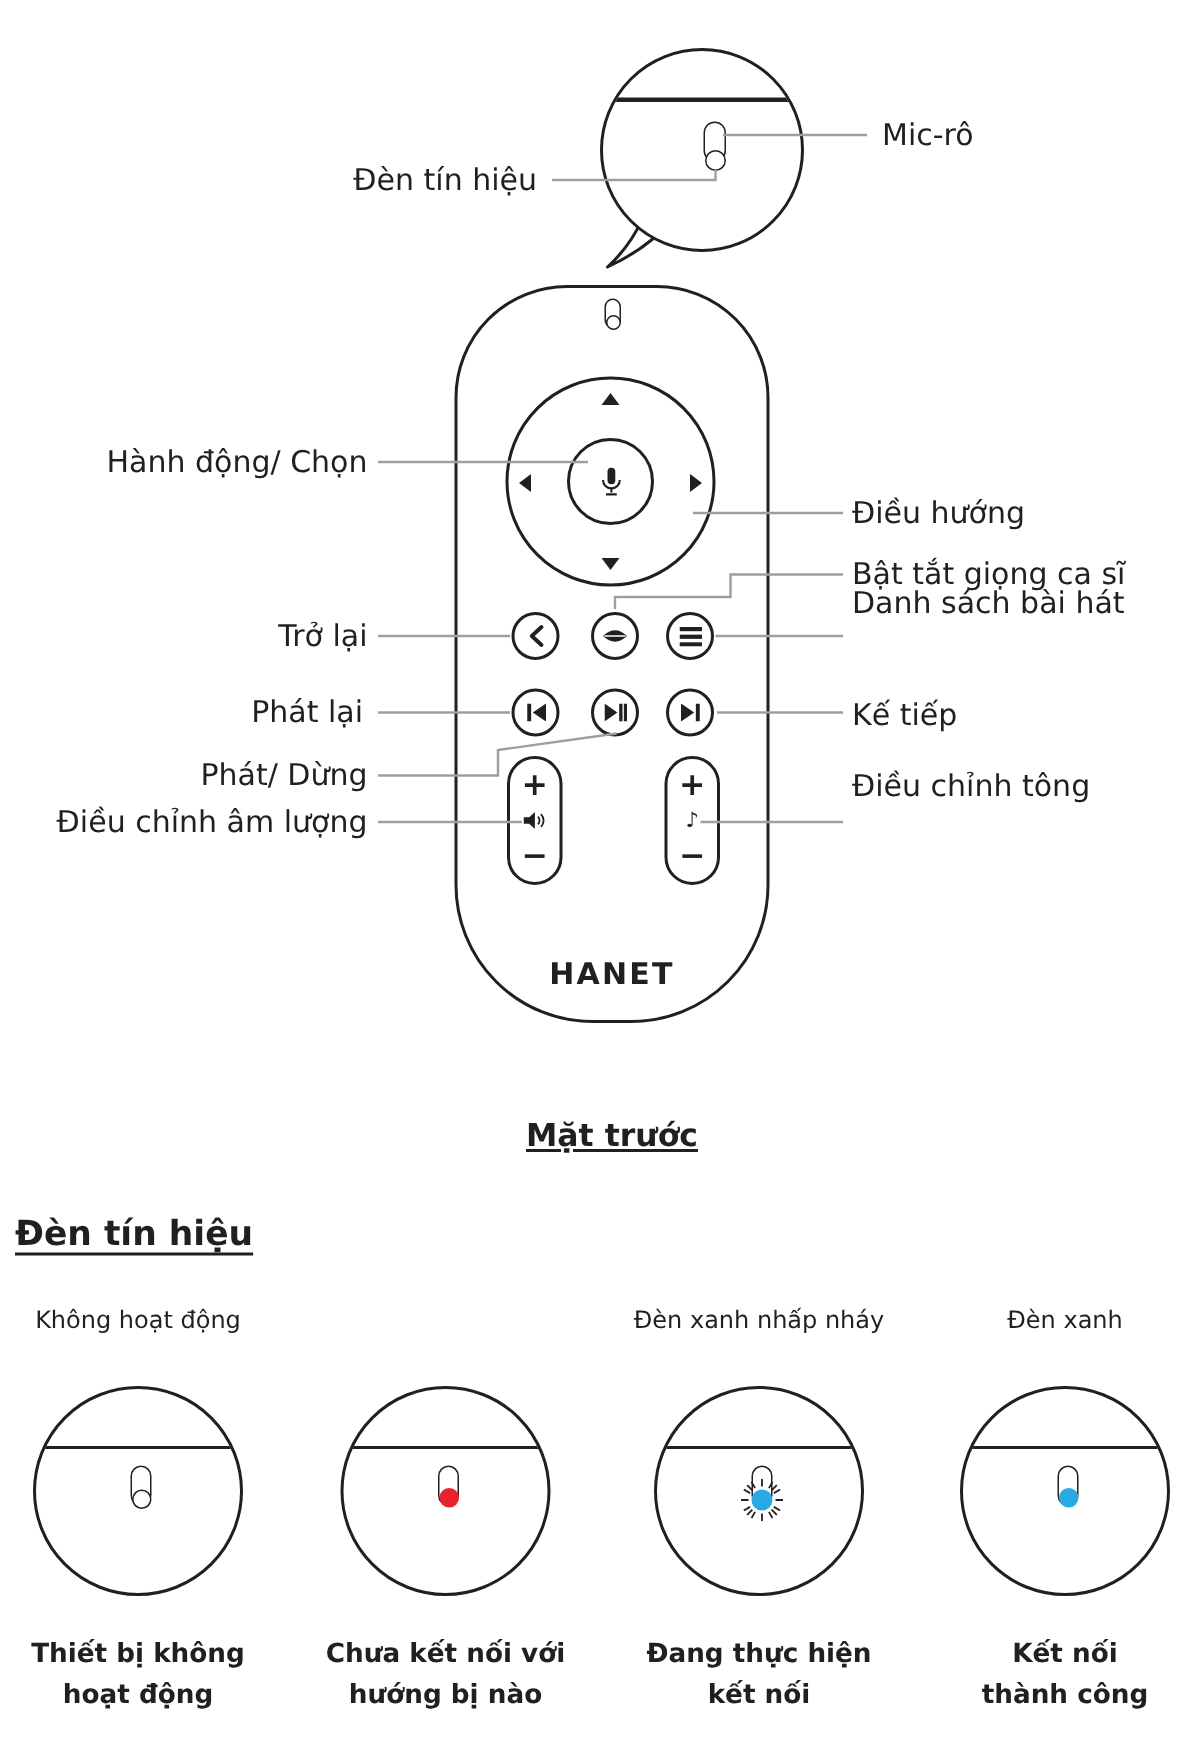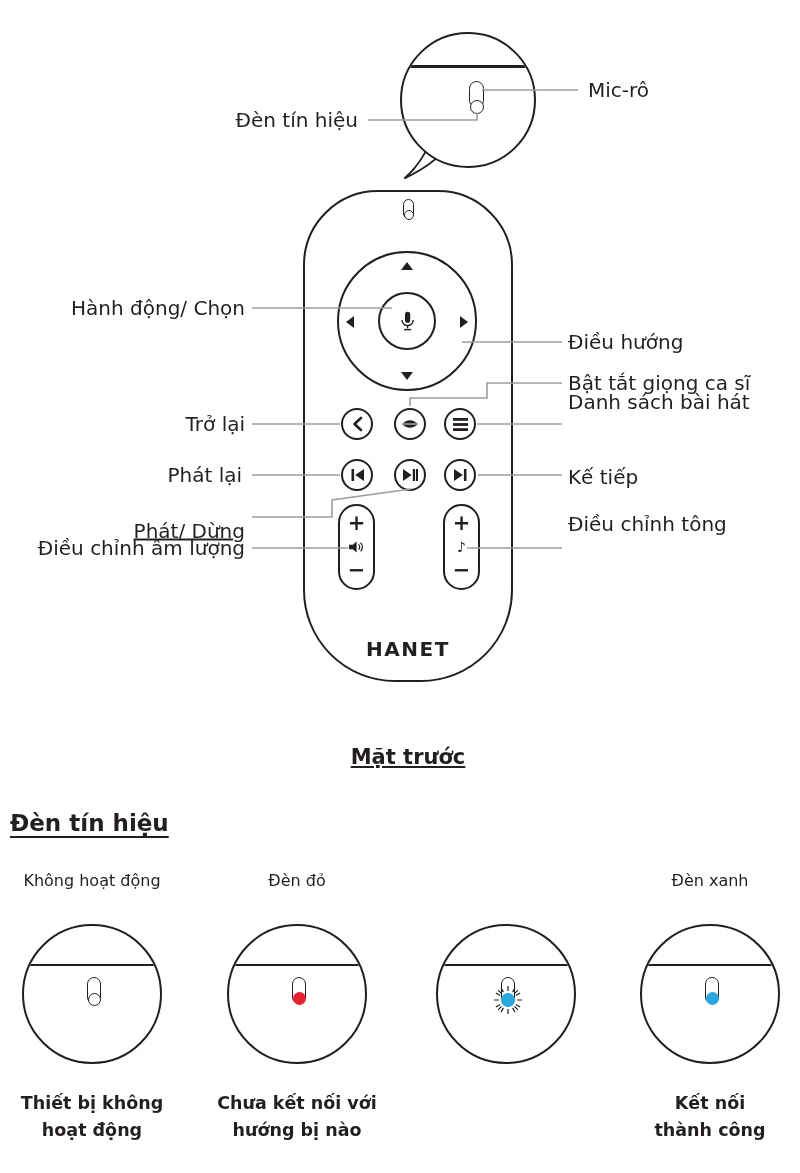--- a/index.html
+++ b/index.html
@@ -162,21 +162,21 @@
   <div class="brand">HANET</div>
   <div class="front-caption">Mặt trước</div>
 
   <div class="lbl lbl-r" style="right:555px;top:308px;">Hành động/ Chọn</div>
   <div class="lbl" style="left:568px;top:342px;">Điều hướng</div>
   <div class="lbl" style="left:568px;top:383px;">Bật tắt giọng ca sĩ</div>
   <div class="lbl lbl-r" style="right:555px;top:424px;">Trở lại</div>
   <div class="lbl" style="left:568px;top:402px;">Danh sách bài hát</div>
   <div class="lbl lbl-r" style="right:558px;top:475px;">Phát lại</div>
   <div class="lbl" style="left:568px;top:477px;">Kế tiếp</div>
-  <div class="lbl lbl-r" style="right:555px;top:531px;text-decoration:underline;">Phát/ Dừng</div>
+  <div class="lbl lbl-r" style="right:555px;top:517px;">Phát/ Dừng</div>
   <div class="lbl lbl-r" style="right:555px;top:548px;">Điều chỉnh âm lượng</div>
   <div class="lbl" style="left:568px;top:524px;">Điều chỉnh tông</div>
 
   <svg id="leader-lines" width="800" height="700" viewBox="0 0 800 700" fill="none" stroke="#9e9e9e" stroke-width="1.6">
     <line x1="482" y1="90" x2="578" y2="90"></line>
     <polyline points="368,120 477,120 477,113"></polyline>
     <line x1="252" y1="308" x2="392" y2="308"></line>
     <line x1="462" y1="342" x2="562" y2="342"></line>
     <polyline points="410,406 410,398 487,398 487,383 562,383"></polyline>
     <line x1="252" y1="424" x2="340" y2="424"></line>
@@ -184,21 +184,21 @@
     <line x1="252" y1="475" x2="340" y2="475"></line>
     <line x1="478" y1="475" x2="562" y2="475"></line>
     <polyline points="252,517 332,517 332,500 411,489"></polyline>
     <line x1="252" y1="548" x2="348" y2="548"></line>
     <line x1="467" y1="548" x2="562" y2="548"></line>
   </svg>
 
   <div class="section-heading">Đèn tín hiệu</div>
 
   <div class="state-label" style="left:-23px;">Không hoạt động</div>
-  <div class="state-label" style="left:182px;">Đèn đỏ</div>
+  <div class="state-label" style="left:391px;">Đèn xanh nhấp nháy</div>
   <div class="state-label" style="left:595px;">Đèn xanh</div>
 
   <div class="state-circle" style="left:22px;">
     <div class="state-chord"></div>
     <div class="theta" style="left:63px;top:51px;width:14px;height:27px;"></div>
     <div class="theta-dot dot-off" style="left:63.5px;top:67px;width:13px;height:13px;"></div>
   </div>
 
   <div class="state-circle" style="left:227px;">
     <div class="state-chord"></div>
@@ -239,18 +239,22 @@
   </div>
 
   <div class="state-caption" style="left:-23px;">
     <div>Thiết bị không</div>
       <div>hoạt động</div>
   </div>
   <div class="state-caption" style="left:182px;">
     <div>Chưa kết nối với</div>
       <div>hướng bị nào</div>
   </div>
+  <div class="state-caption" style="left:391px;">
+    <div>Đang thực hiện</div>
+      <div>kết nối</div>
+  </div>
   <div class="state-caption" style="left:595px;">
     <div>Kết nối</div>
       <div>thành công</div>
   </div>
 
 </div>
 
 </body></html>

